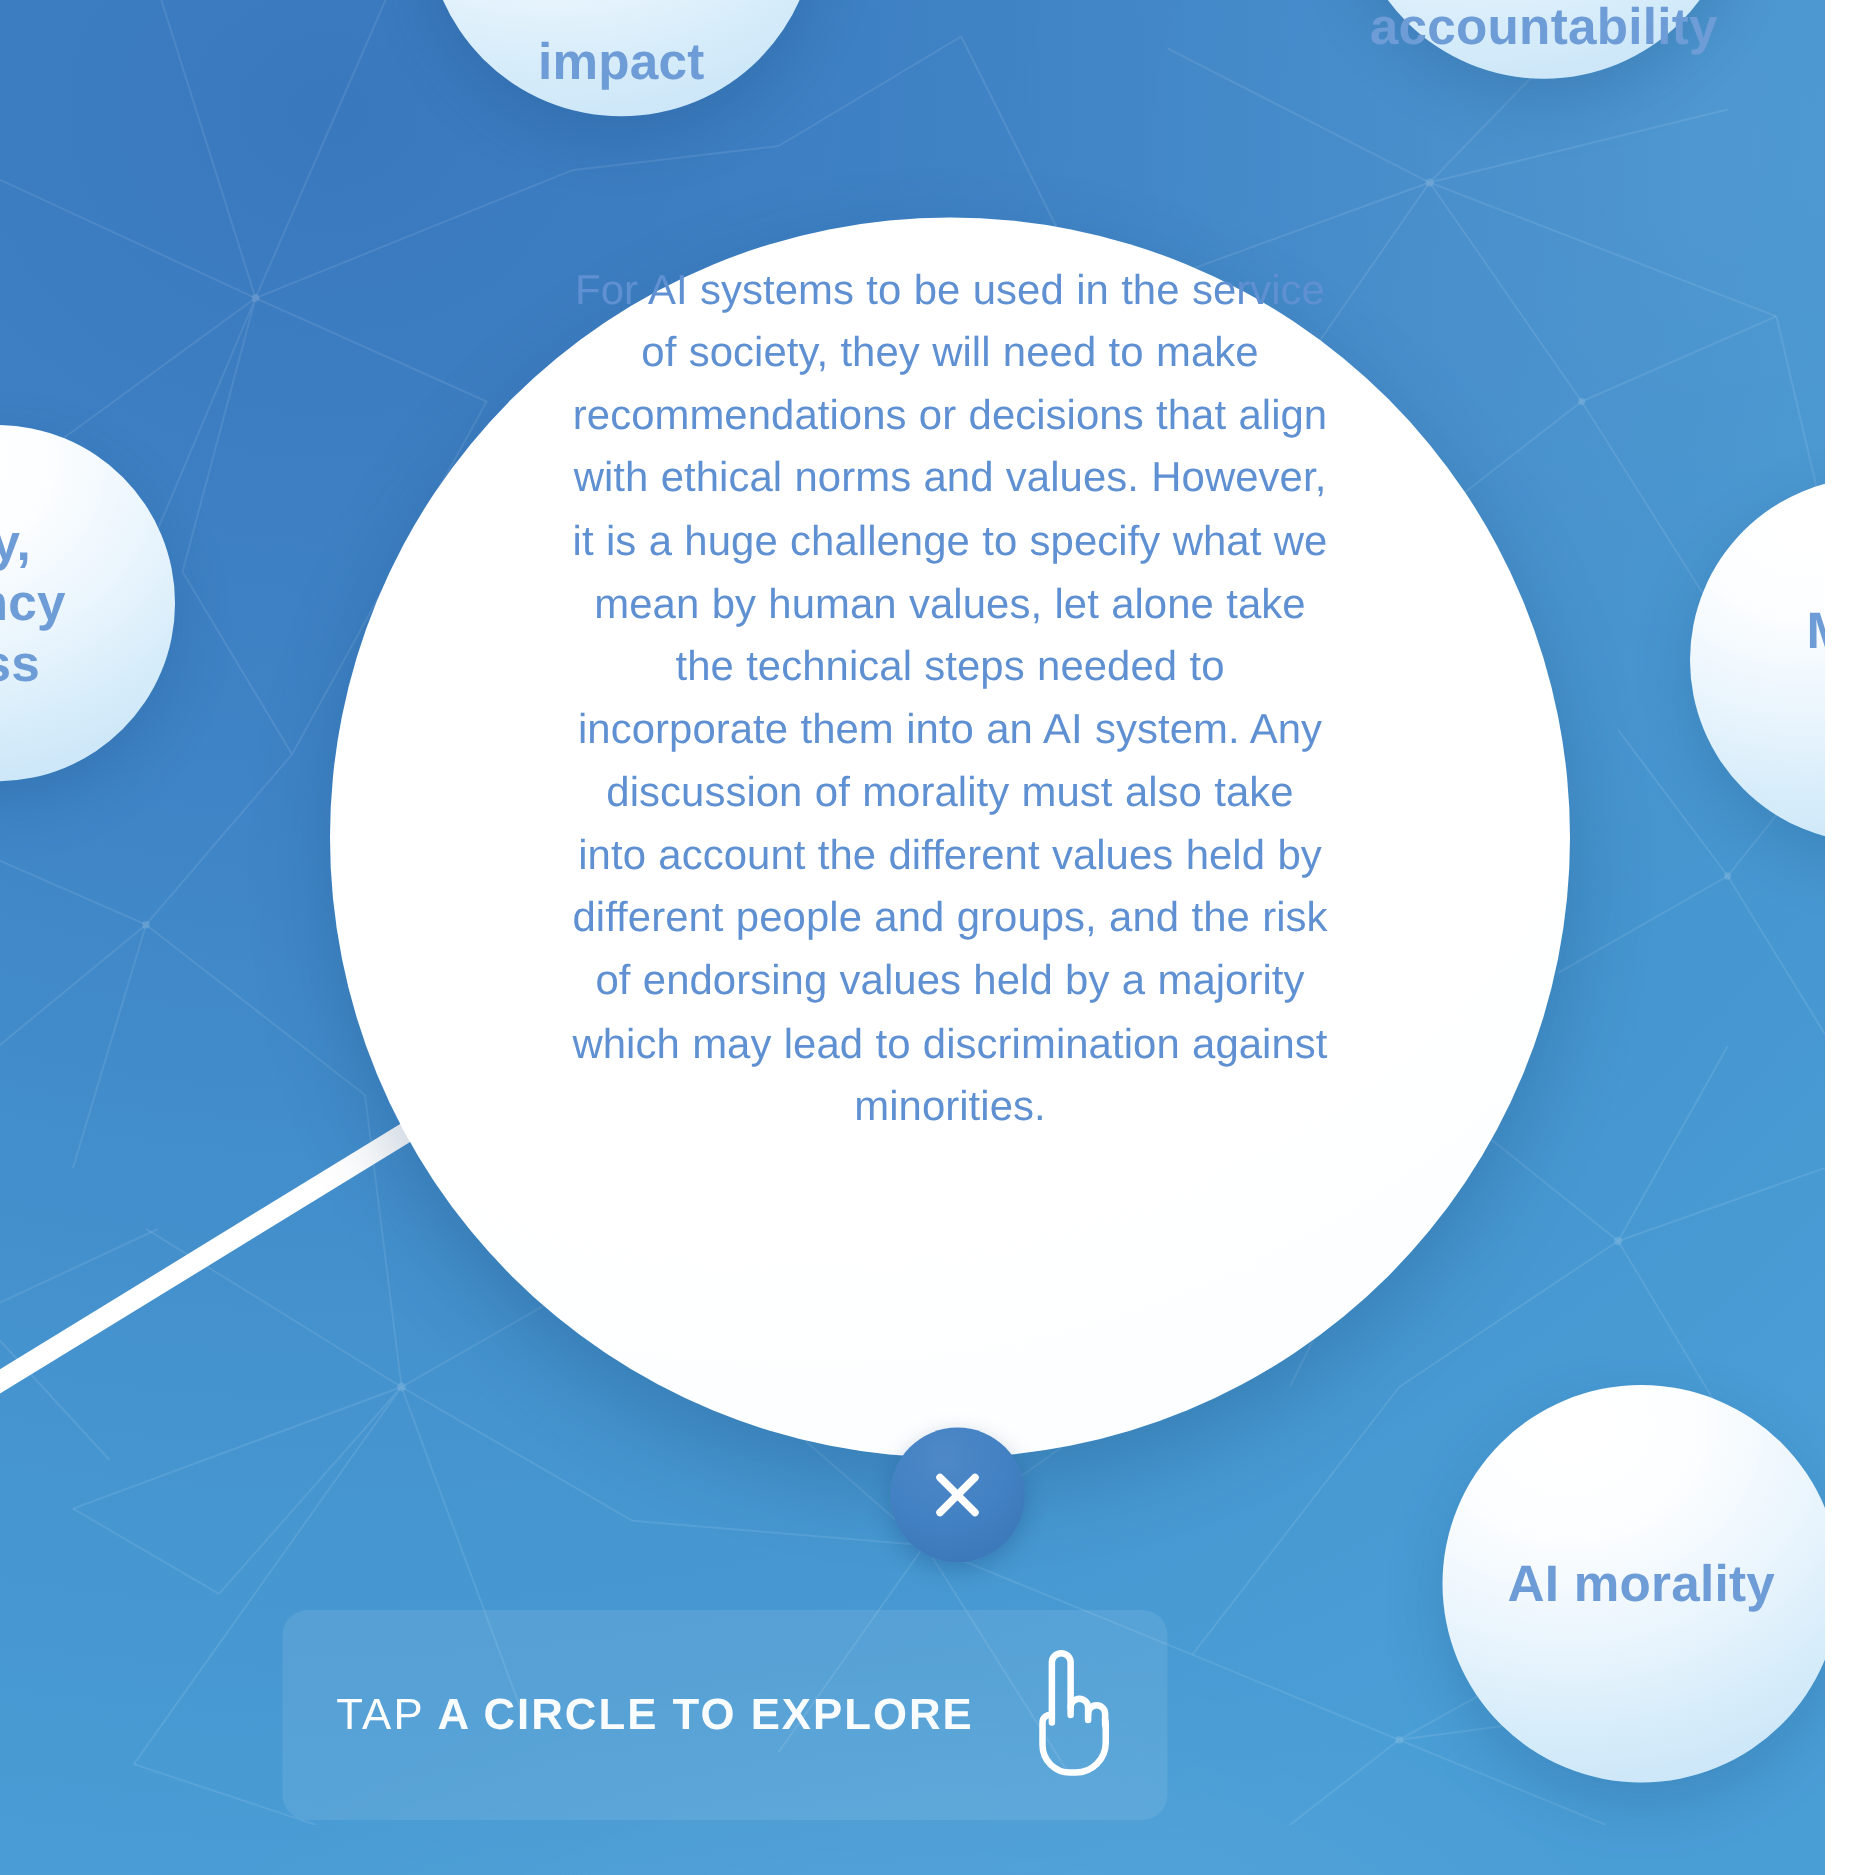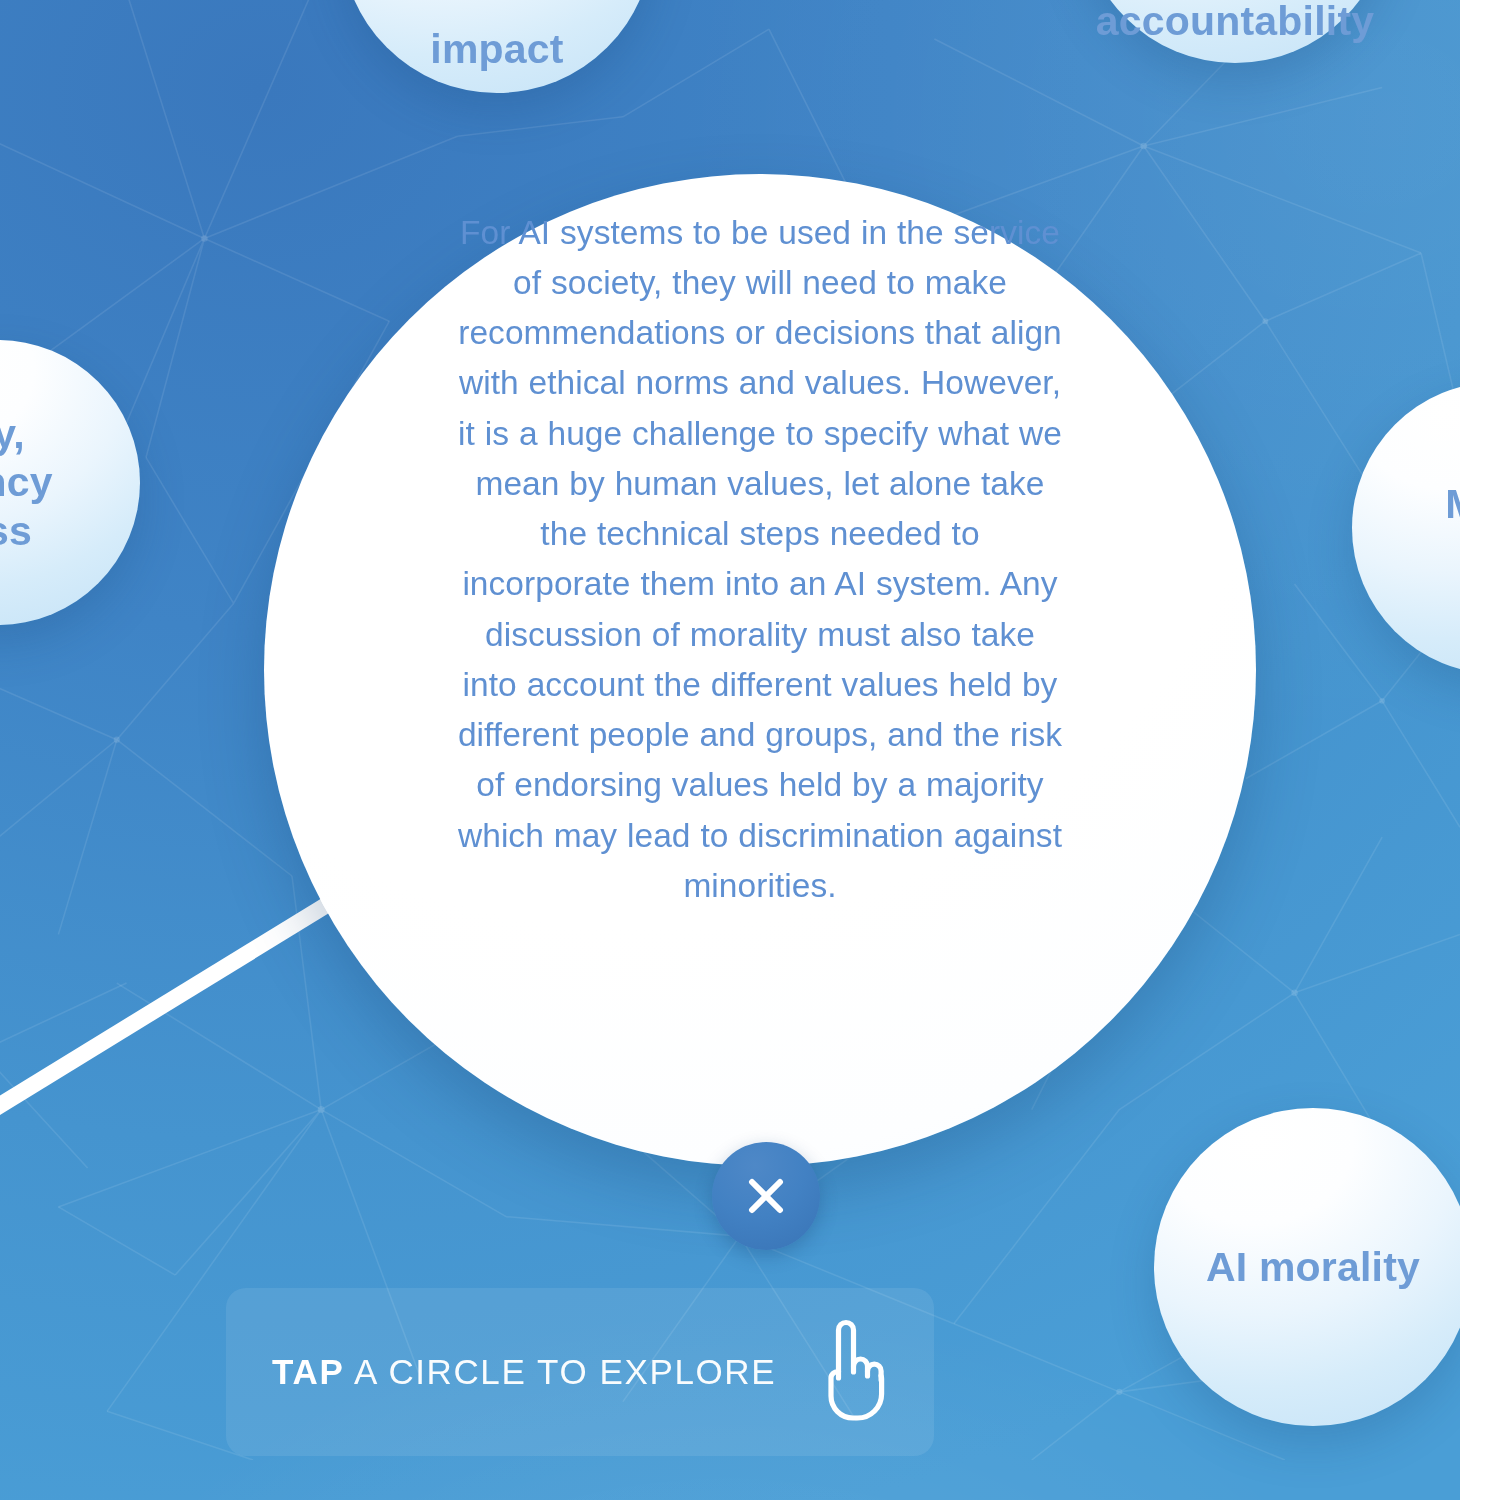--- a/index.html
+++ b/index.html
@@ -152,25 +152,25 @@
     gap: 36px;
     cursor: pointer;
   }
   #instruction-text {
     color: #ffffff;
     font-size: 35px;
     letter-spacing: 1.6px;
     white-space: nowrap;
   }
   #instruction-text .tap-strong {
+    font-weight: normal;
+    letter-spacing: 1.8px;
+  }
+  #instruction-text .tap-rest {
     font-weight: bold;
-    letter-spacing: 1.8px;
-  }
-  #instruction-text .tap-rest {
-    font-weight: normal;
     opacity: 0.97;
   }
   #tap-icon { display: block; }
 </style>
 </head>
 <body>
 
 <div id="stage">
 
   <div class="bg-base"></div>

